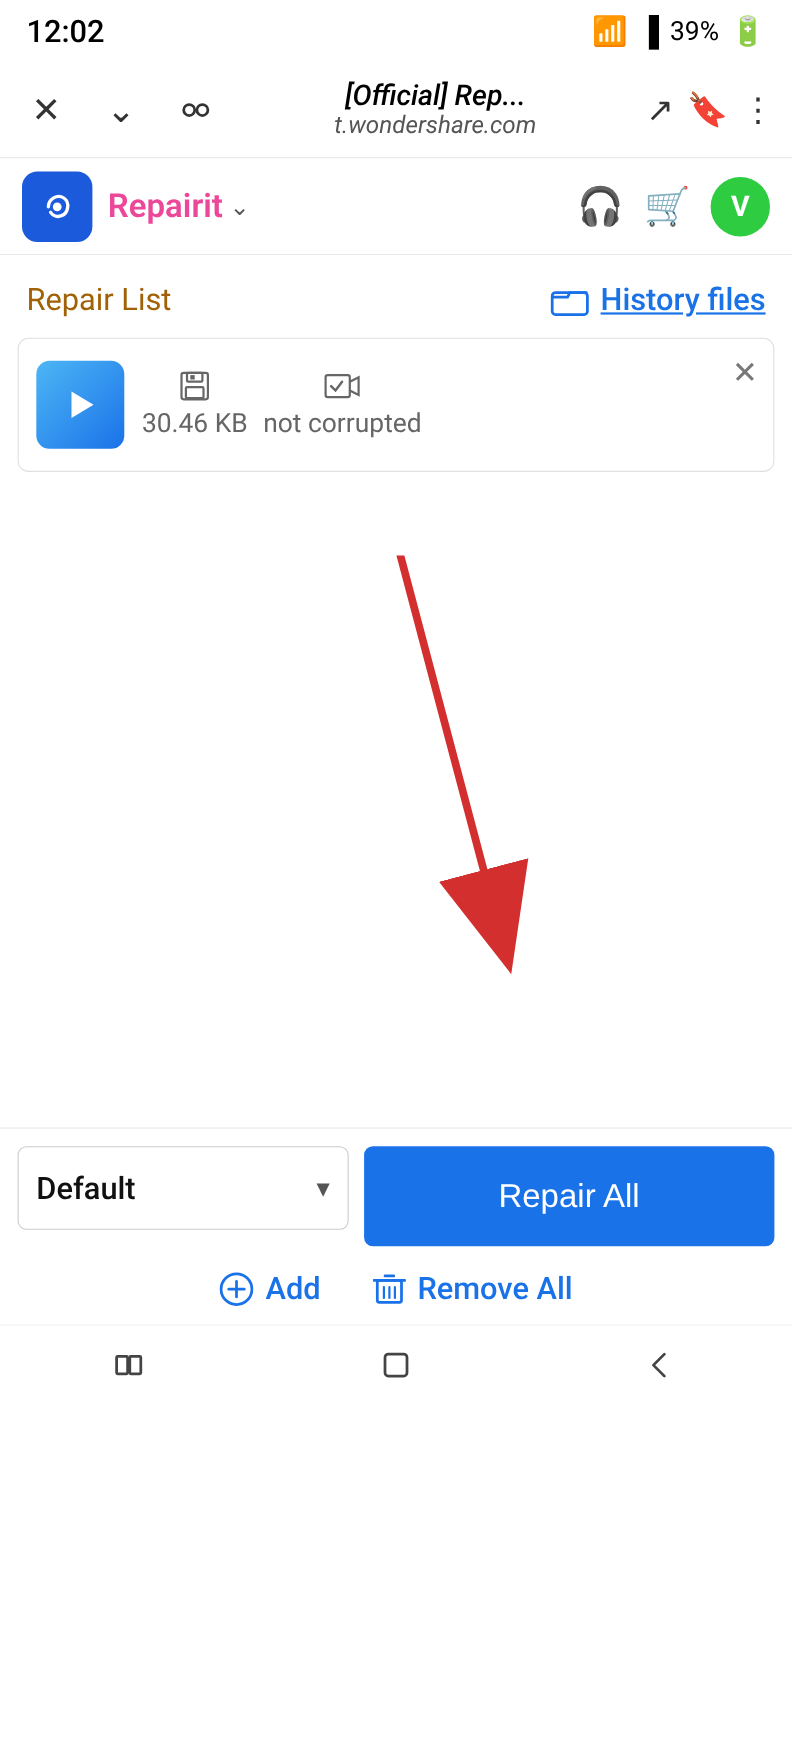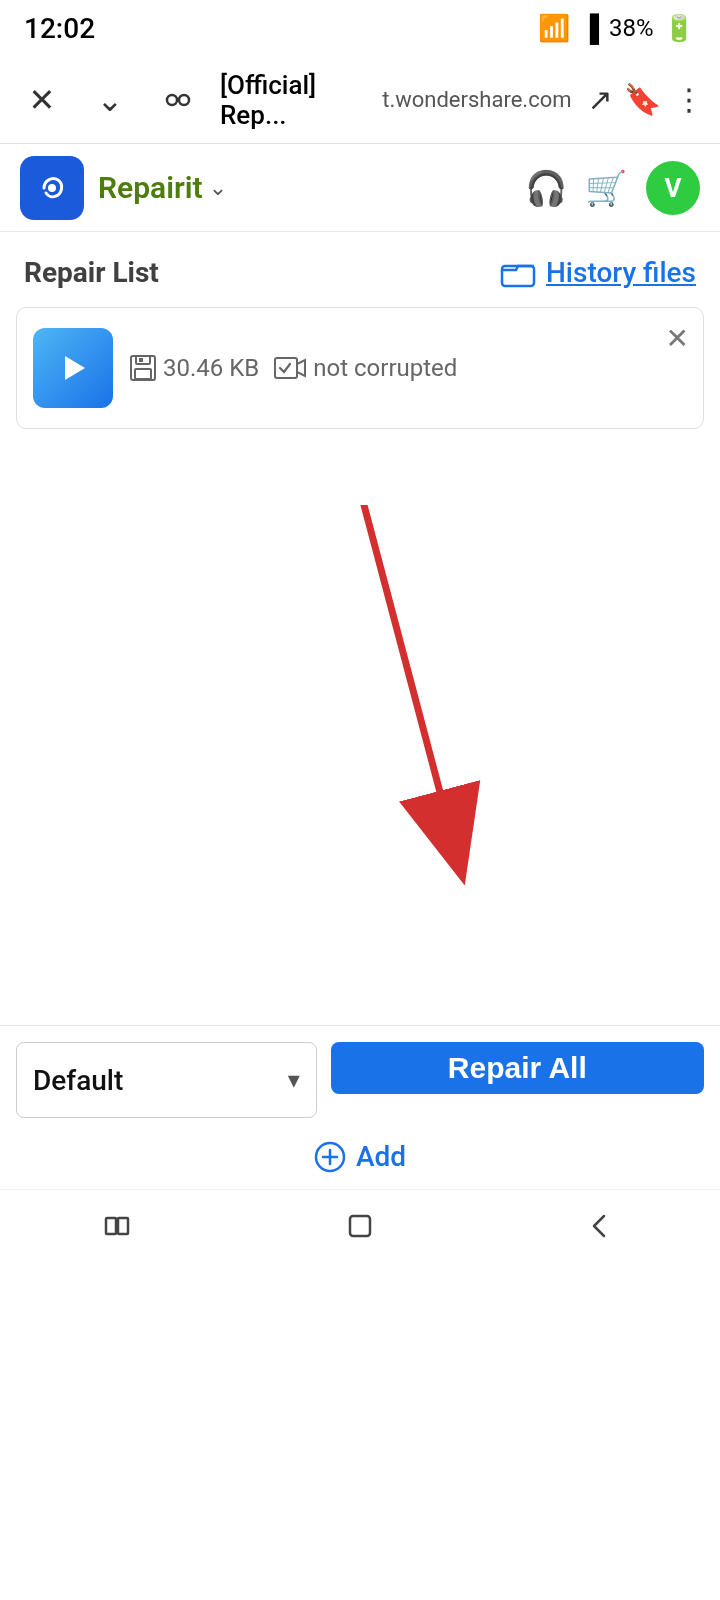--- a/index.html
+++ b/index.html
@@ -56,22 +56,23 @@
       display: flex;
       align-items: center;
       justify-content: center;
       cursor: pointer;
       font-size: 32px;
       color: #333;
     }
     .browser-url-area {
       flex: 1;
       display: flex;
-      flex-direction: row;
-      align-items: center;
+      flex-direction: column;
+      align-items: center;
+      font-style: italic;
     }
     .browser-title {
       font-size: 26px;
       font-weight: 500;
       color: #000;
     }
     .browser-domain {
       font-size: 22px;
       color: #555;
       text-align: right;
@@ -113,21 +114,21 @@
     }
     .app-name-area {
       display: flex;
       align-items: center;
       gap: 6px;
       flex: 1;
     }
     .app-name {
       font-size: 30px;
       font-weight: 600;
-      color: #4d7c0f;
+      color: #ec4899;
     }
     .app-chevron {
       font-size: 22px;
       color: #555;
     }
     .header-icons {
       display: flex;
       align-items: center;
       gap: 18px;
     }
@@ -153,22 +154,22 @@
     
     .repair-list-header {
       display: flex;
       align-items: center;
       justify-content: space-between;
       padding: 24px 24px 18px 24px;
       background: #fff;
     }
     .repair-list-title {
       font-size: 28px;
-      font-weight: 700;
-      color: #404040;
+      font-weight: 400;
+      color: #a16207;
       text-align: center;
     }
     .history-files-btn {
       display: flex;
       align-items: center;
       gap: 10px;
       color: #1a72e8;
       font-size: 28px;
       font-weight: 500;
       cursor: pointer;
@@ -218,20 +219,21 @@
       display: flex;
       align-items: center;
       gap: 14px;
       font-size: 24px;
       color: #666;
     }
     .file-meta-item {
       display: flex;
       align-items: center;
       gap: 6px;
+      flex-direction: column;
     }
     .file-close {
       position: absolute;
       top: 14px;
       right: 14px;
       font-size: 28px;
       color: #777;
       cursor: pointer;
       font-weight: 300;
     }
@@ -276,24 +278,24 @@
       display: flex;
       align-items: center;
       justify-content: space-between;
       cursor: pointer;
     }
     .repair-all-btn {
       flex: 1.4;
       background: #1a72e8;
       border: none;
       border-radius: 8px;
-      height: 52px;
+      height: 91px;
       color: #fff;
       font-size: 30px;
-      font-weight: 700;
+      font-weight: 400;
       cursor: pointer;
       display: flex;
       align-items: center;
       justify-content: center;
     }
     .toolbar-row2 {
       display: flex;
       align-items: center;
       justify-content: center;
       gap: 48px;
@@ -328,21 +330,21 @@
 </head>
 <body>
 
 <div class="status-bar">
   <span class="status-time">12:02</span>
   <div class="status-icons">
 
     <span style="font-size:26px;">📶</span>
 
     <span style="font-size:26px;">▐</span>
-    <span class="status-battery">38%</span>
+    <span class="status-battery">39%</span>
 
     <span style="font-size:26px;">🔋</span>
   </div>
 </div>
 
 <div class="browser-bar">
   <div class="browser-icon-btn">✕</div>
   <div class="browser-icon-btn">⌄</div>
   <div class="browser-icon-btn">
     <svg width="32" height="32" viewBox="0 0 32 32" fill="none">
@@ -450,20 +452,31 @@
   </div>
   <div class="toolbar-row2">
     <div class="toolbar-action">
       <svg width="32" height="32" viewBox="0 0 32 32" fill="none">
         <circle cx="16" cy="16" r="14" stroke="#1a72e8" stroke-width="2.5"></circle>
         <line x1="16" y1="9" x2="16" y2="23" stroke="#1a72e8" stroke-width="2.5" stroke-linecap="round"></line>
         <line x1="9" y1="16" x2="23" y2="16" stroke="#1a72e8" stroke-width="2.5" stroke-linecap="round"></line>
       </svg>
       <span>Add</span>
     </div>
+    <div class="toolbar-action">
+      <svg width="30" height="32" viewBox="0 0 30 32" fill="none">
+        <rect x="4" y="8" width="22" height="20" rx="2" stroke="#1a72e8" stroke-width="2.5"></rect>
+        <line x1="1" y1="8" x2="29" y2="8" stroke="#1a72e8" stroke-width="2.5" stroke-linecap="round"></line>
+        <line x1="11" y1="4" x2="19" y2="4" stroke="#1a72e8" stroke-width="2.5" stroke-linecap="round"></line>
+        <line x1="10" y1="14" x2="10" y2="24" stroke="#1a72e8" stroke-width="2" stroke-linecap="round"></line>
+        <line x1="15" y1="14" x2="15" y2="24" stroke="#1a72e8" stroke-width="2" stroke-linecap="round"></line>
+        <line x1="20" y1="14" x2="20" y2="24" stroke="#1a72e8" stroke-width="2" stroke-linecap="round"></line>
+      </svg>
+      <span>Remove All</span>
+    </div>
   </div>
 </div>
 
 <div class="system-nav">
   <div class="nav-btn">
     <svg width="36" height="36" viewBox="0 0 36 36" fill="none">
       <rect x="4" y="10" width="10" height="16" rx="1" stroke="#444" stroke-width="2.5"></rect>
       <rect x="16" y="10" width="10" height="16" rx="1" stroke="#444" stroke-width="2.5"></rect>
     </svg>
   </div>

